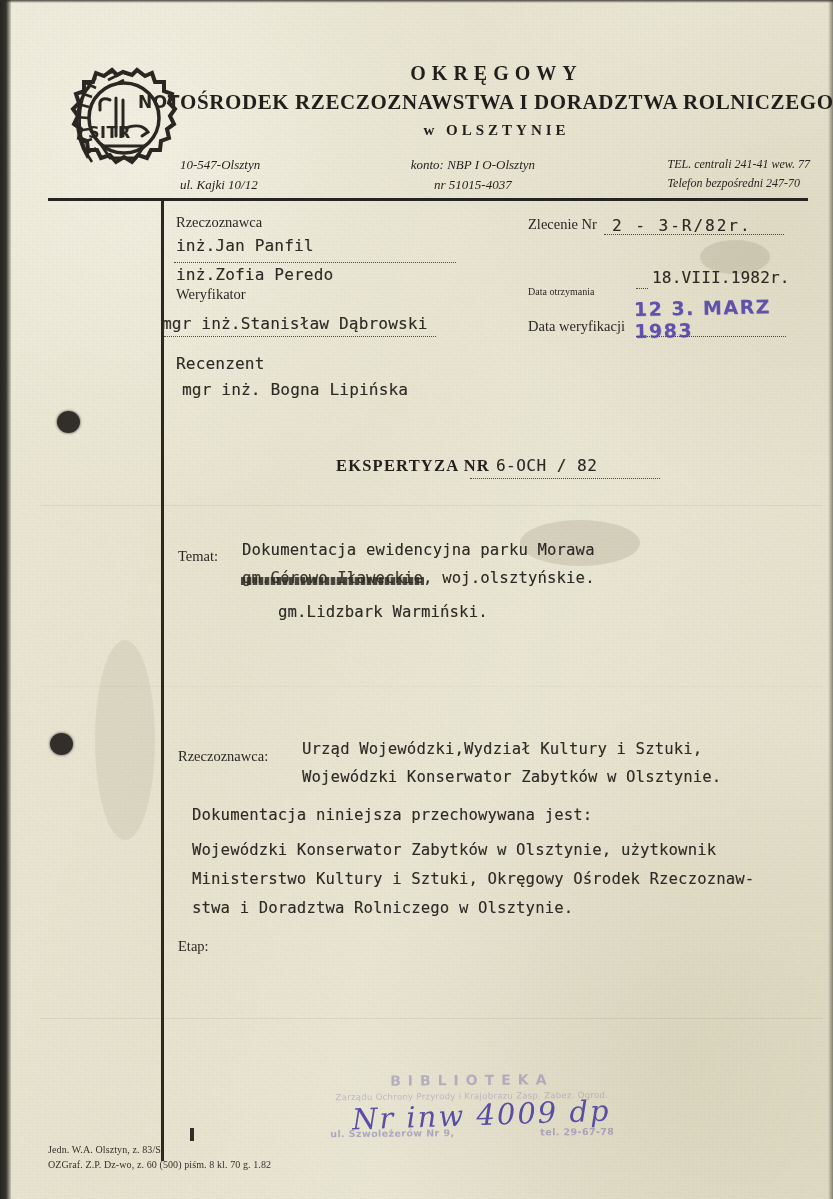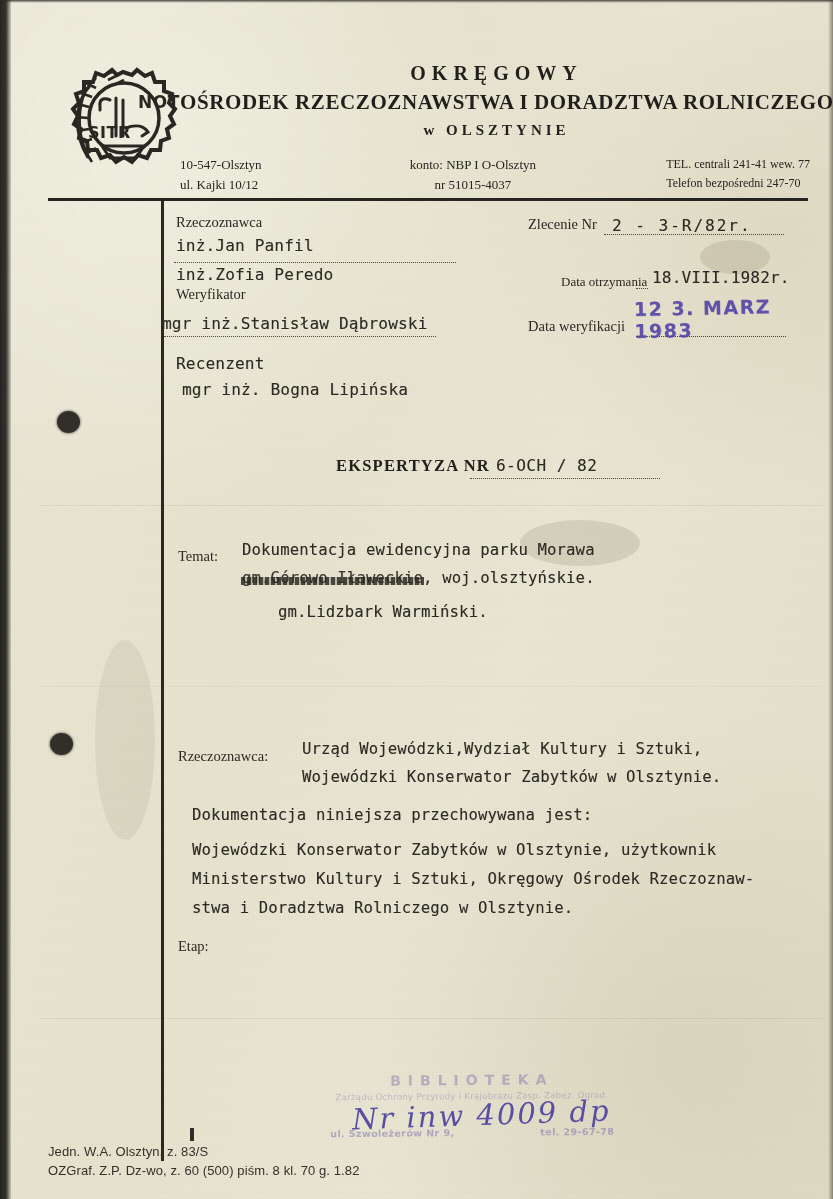--- a/index.html
+++ b/index.html
@@ -139,21 +139,21 @@
     width: 630px;
     display: flex;
     justify-content: space-between;
     color: #262420;
     font-size: 13px;
     line-height: 1.55;
   }
   #contact-row .col { white-space: nowrap; }
   #contact-row .col.mid { margin-left: 18px; }
   #contact-row .col.right { font-size: 12px; text-align: left; }
-  .contact-line { display: block; }
+  .contact-line { display: block; font-style: italic; }
   .ctr { text-align: center; }
 
   #header-rule {
     position: absolute;
     left: 48px;
     top: 198px;
     width: 760px;
     height: 3px;
     background: #262420;
   }
@@ -198,21 +198,21 @@
     border-bottom: 1px dotted #4e4a3e;
   }
   #label-recenzent    { left: 176px; top: 354px; font-size: 16px; }
   #name-recenzent     { left: 176px; top: 380px; font-size: 16px; margin-left: 6px; }
 
   
   #label-zlecenie { left: 528px; top: 216px; font-size: 14.5px; }
   #value-zlecenie { left: 612px; top: 216px; font-size: 16px; letter-spacing: 2px; }
   #dots-zlecenie  { left: 604px; top: 234px; width: 180px; border-bottom: 1px dotted #4a463c; }
 
-  #label-data-otrz { left: 528px; top: 274px; font-size: 13px; margin-left: 33px; }
+  #label-data-otrz { left: 528px; top: 286px; font-size: 10px; }
   #value-data-otrz { left: 652px; top: 268px; font-size: 16px; }
   #dots-data-otrz  { left: 636px; top: 288px; width: 12px; border-bottom: 1px dotted #4a463c; }
 
   #label-data-wer { left: 528px; top: 318px; font-size: 14.5px; }
   #dots-data-wer  { left: 636px; top: 336px; width: 150px; border-bottom: 1px dotted #4a463c; }
 
   #stamp-date {
     left: 634px; top: 296px;
     font-family: "DejaVu Sans", sans-serif;
     font-weight: bold;
@@ -320,22 +320,22 @@
     letter-spacing: 2px;
     transform: rotate(-2deg);
     opacity: 0.9;
   }
 
   
   #imprint {
     position: absolute;
     left: 48px;
     top: 1143px;
-    font-family: Liberation Sans, sans-serif;
-    font-size: 13px;
+    font-family: Liberation Serif, serif;
+    font-size: 10px;
     line-height: 1.45;
     color: #34312a;
     letter-spacing: 0.1px;
   }
   #imprint-tick {
     position: absolute;
     left: 190px;
     top: 1128px;
     width: 4px;
     height: 13px;

